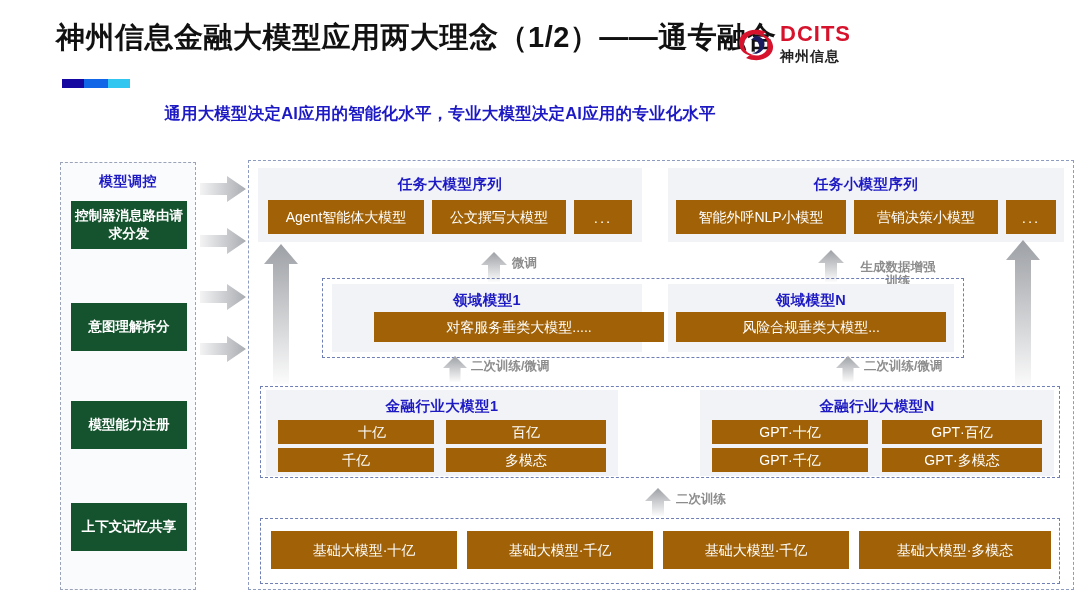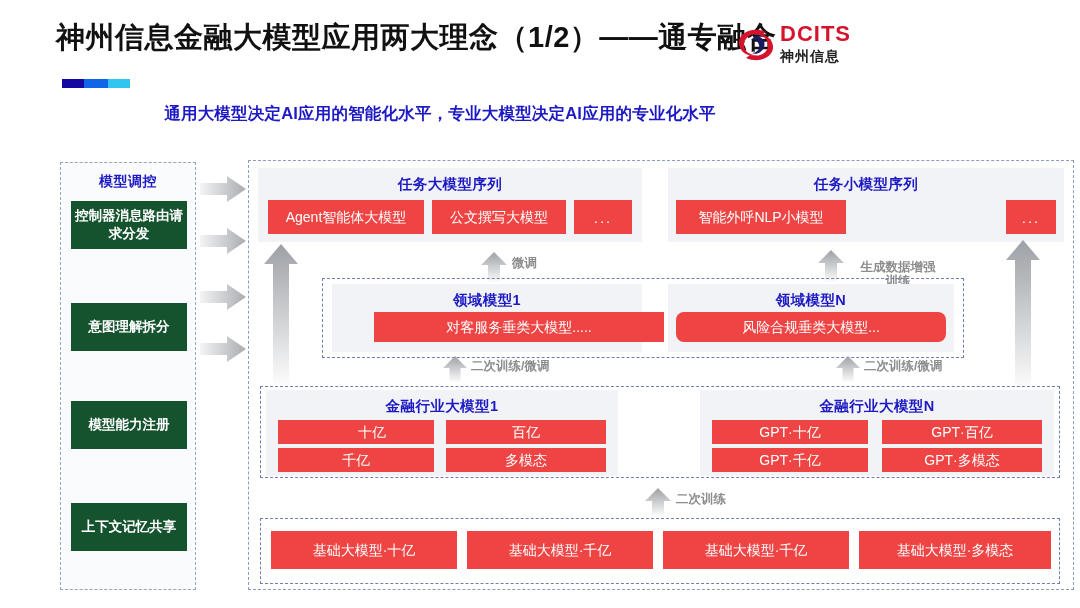--- a/index.html
+++ b/index.html
@@ -83,21 +83,21 @@
 
   
   .panel {
     position: absolute; background: #f2f3f6;
   }
   .panel-title {
     text-align: center; font-size: 14.5px; font-weight: bold;
     color: #1d1ac4; padding-top: 7px; letter-spacing: .4px;
   }
   .chip {
-    position: absolute; background: #ef4444; color: #fff;
+    position: absolute; background: #a16207; color: #fff;
     font-size: 14px; display: flex; align-items: center; justify-content: center;
     text-align: center; padding: 2px 4px; line-height: 17px;
   }
   .chip.dots { font-size: 15px; letter-spacing: 2px; }
 
   
   #panel-task-large { left: 258px; top: 168px; width: 384px; height: 74px; }
   #panel-task-small { left: 668px; top: 168px; width: 396px; height: 74px; }
 
   
@@ -193,20 +193,21 @@
   <div class="panel" id="panel-task-large">
     <div class="panel-title">任务大模型序列</div>
     <div class="chip" style="left:10px; top:32px; width:156px; height:34px;">Agent智能体大模型</div>
     <div class="chip" style="left:174px; top:32px; width:134px; height:34px;">公文撰写大模型</div>
     <div class="chip dots" style="left:316px; top:32px; width:58px; height:34px;">...</div>
   </div>
 
   <div class="panel" id="panel-task-small">
     <div class="panel-title">任务小模型序列</div>
     <div class="chip" style="left:8px; top:32px; width:170px; height:34px;">智能外呼NLP小模型</div>
+    <div class="chip" style="left:186px; top:32px; width:144px; height:34px;">营销决策小模型</div>
     <div class="chip dots" style="left:338px; top:32px; width:50px; height:34px;">...</div>
   </div>
 
   <div class="up-arrow" style="left:264px; top:244px; width:34px; height:140px;">
     <svg viewBox="0 0 34 140" preserveAspectRatio="none">
         <defs>
           <linearGradient id="ug1" x1="0" y1="1" x2="0" y2="0">
             <stop offset="0" stop-color="#fcfcfc"></stop>
             <stop offset="1" stop-color="#9da0a5"></stop>
           </linearGradient>
@@ -235,21 +236,21 @@
   </div>
   <div class="flow-label two-line" style="left:856px; top:245px;margin-top:15px;">生成数据增强训练</div>
 
   <div class="dashed-box" id="box-domain"></div>
   <div class="panel" id="panel-domain-1">
     <div class="panel-title">领域模型1</div>
     <div class="chip" style="left:18px; top:28px; width:290px; height:30px;margin-left:24px;">对客服务垂类大模型.....</div>
   </div>
   <div class="panel" id="panel-domain-n">
     <div class="panel-title">领域模型N</div>
-    <div class="chip" style="left:8px; top:28px; width:270px; height:30px;border-radius:8px;">风险合规垂类大模型...</div>
+    <div class="chip" style="left:8px; top:28px; width:270px; height:30px;">风险合规垂类大模型...</div>
   </div>
 
   <div class="up-arrow" style="left:443px; top:356px; width:24px; height:26px;">
     <svg viewBox="0 0 24 26" preserveAspectRatio="none">
         <path d="M12 0 L24 12 H17.5 V26 H6.5 V12 H0 Z" fill="url(#ug1)"></path>
       </svg>
   </div>
   <div class="flow-label" style="left:471px; top:359px;">二次训练/微调</div>
 
   <div class="up-arrow" style="left:836px; top:356px; width:24px; height:26px;">

